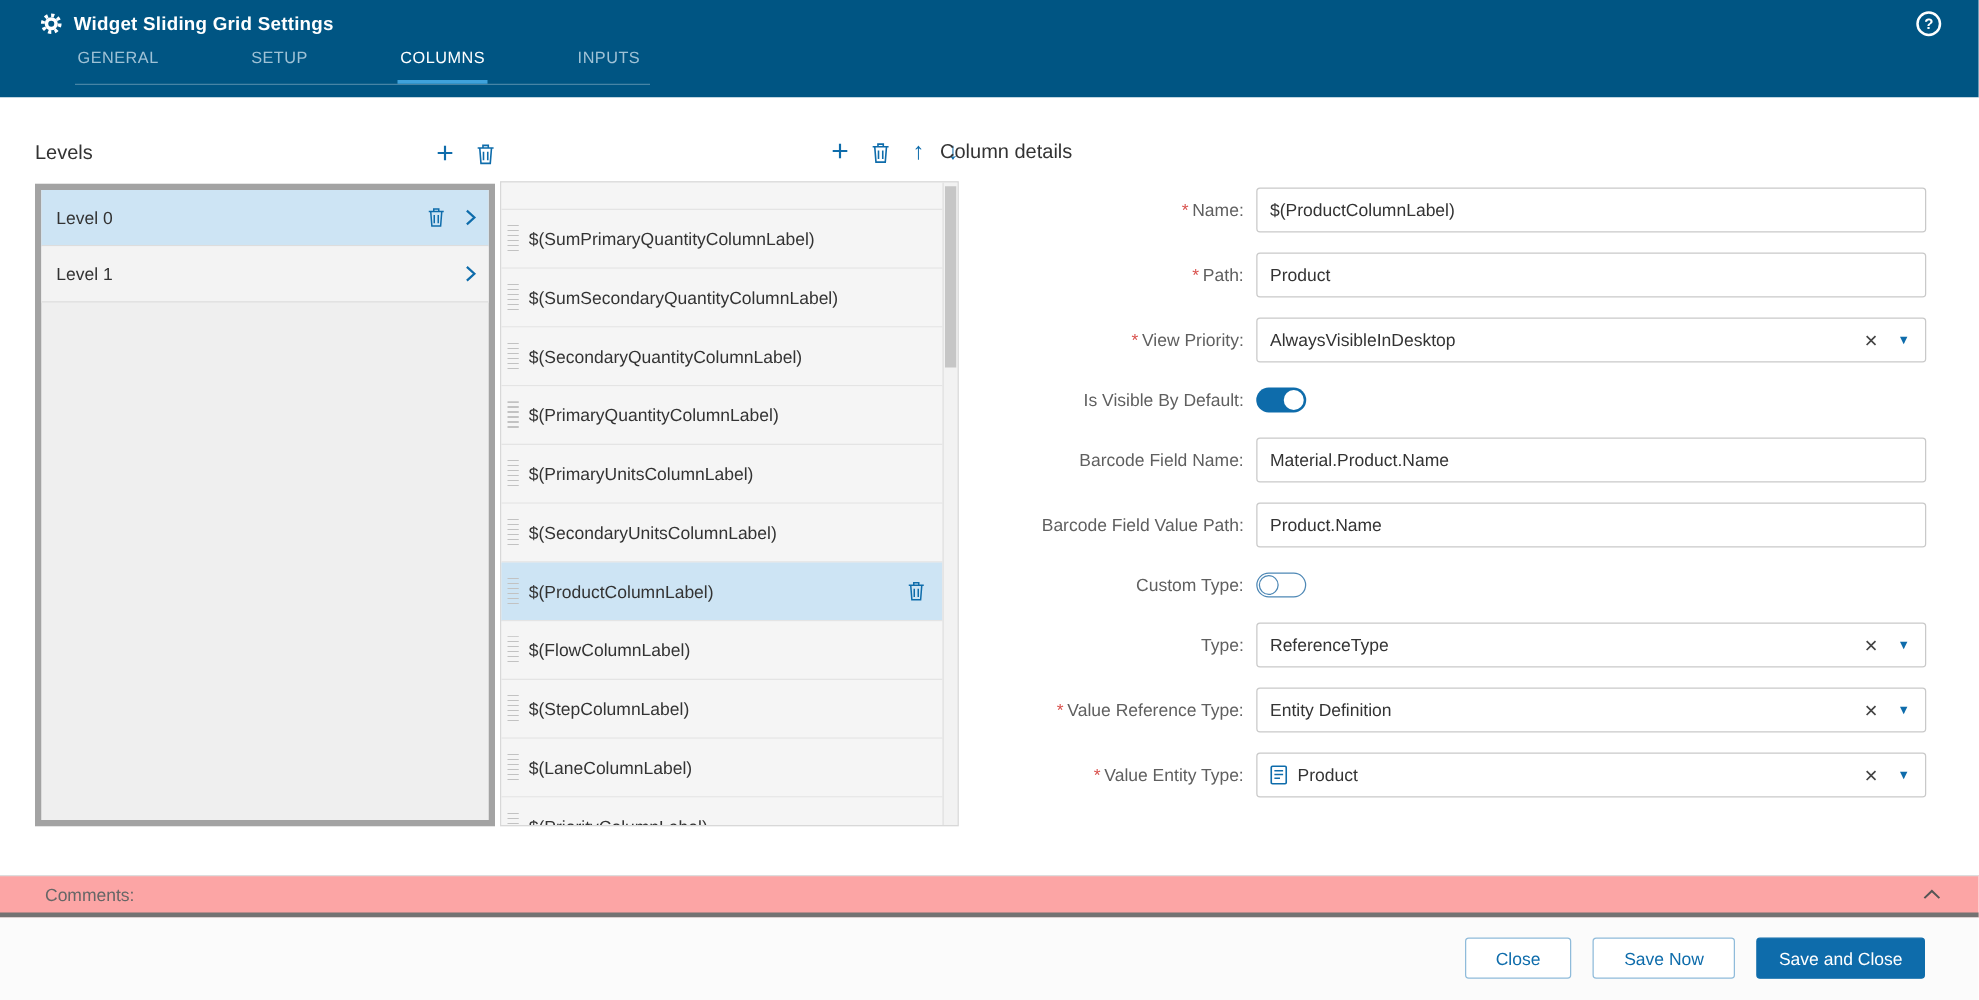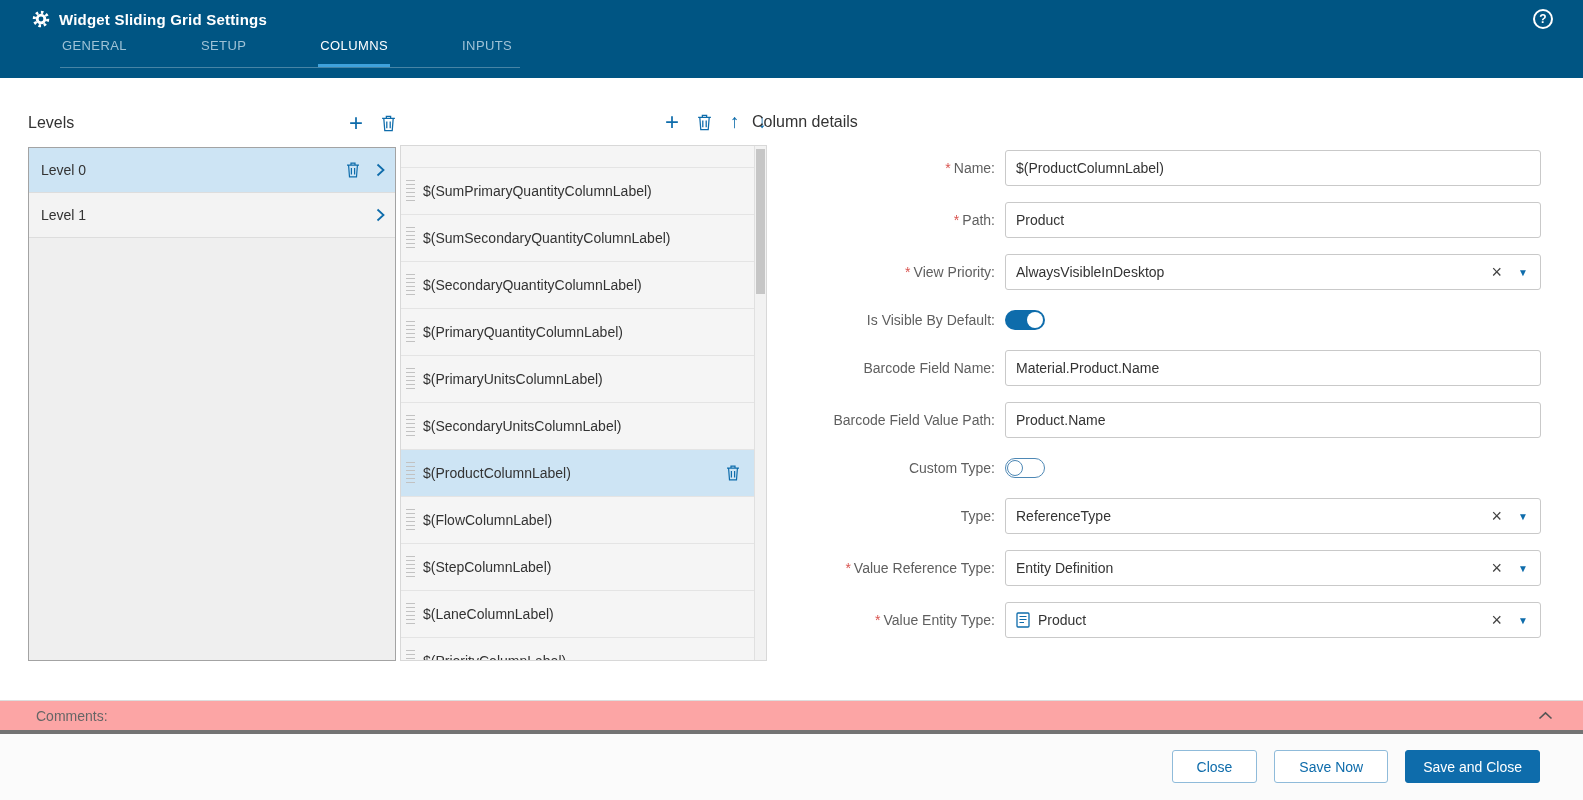--- a/index.html
+++ b/index.html
@@ -26,21 +26,21 @@
   .panel-title { font-size:16px; color:#333; }
   .tool-icons { margin-left:auto; display:flex; align-items:center; gap:18px; }
   .icon-btn { background:none; border:none; cursor:pointer; display:inline-flex; align-items:center;
               justify-content:center; color:#0E6CAB; padding:0; }
   .plus { font-size:24px; line-height:20px; font-weight:400; color:#0E6CAB; }
   .arrow { font-size:19px; font-weight:bold; color:#0E6CAB; }
 
   
   .levels-head { left:28px; top:30px; width:368px; height:30px; }
   .levels-list { position:absolute; left:28px; top:69px; width:368px; height:514px;
-                 border:1px solid #a3a3a3; background:#EFEFEF; overflow:hidden; }
+                 border:5px solid #a3a3a3; background:#EFEFEF; overflow:hidden; }
   .level-row { height:45px; display:flex; align-items:center; padding:0 10px 0 12px;
                background:#F3F3F3; border-bottom:1px solid #DDD; font-size:14px; cursor:pointer; }
   .level-row.selected { background:#CDE4F4; }
   .level-row .lvl-label { flex:1; }
   .level-row .row-trash { margin-right:16px; }
   .chev { display:inline-flex; }
 
   
   .cols-head { left:400px; top:30px; width:367px; height:28px; }
   .col-list { position:absolute; left:400px; top:67px; width:367px; height:516px;

